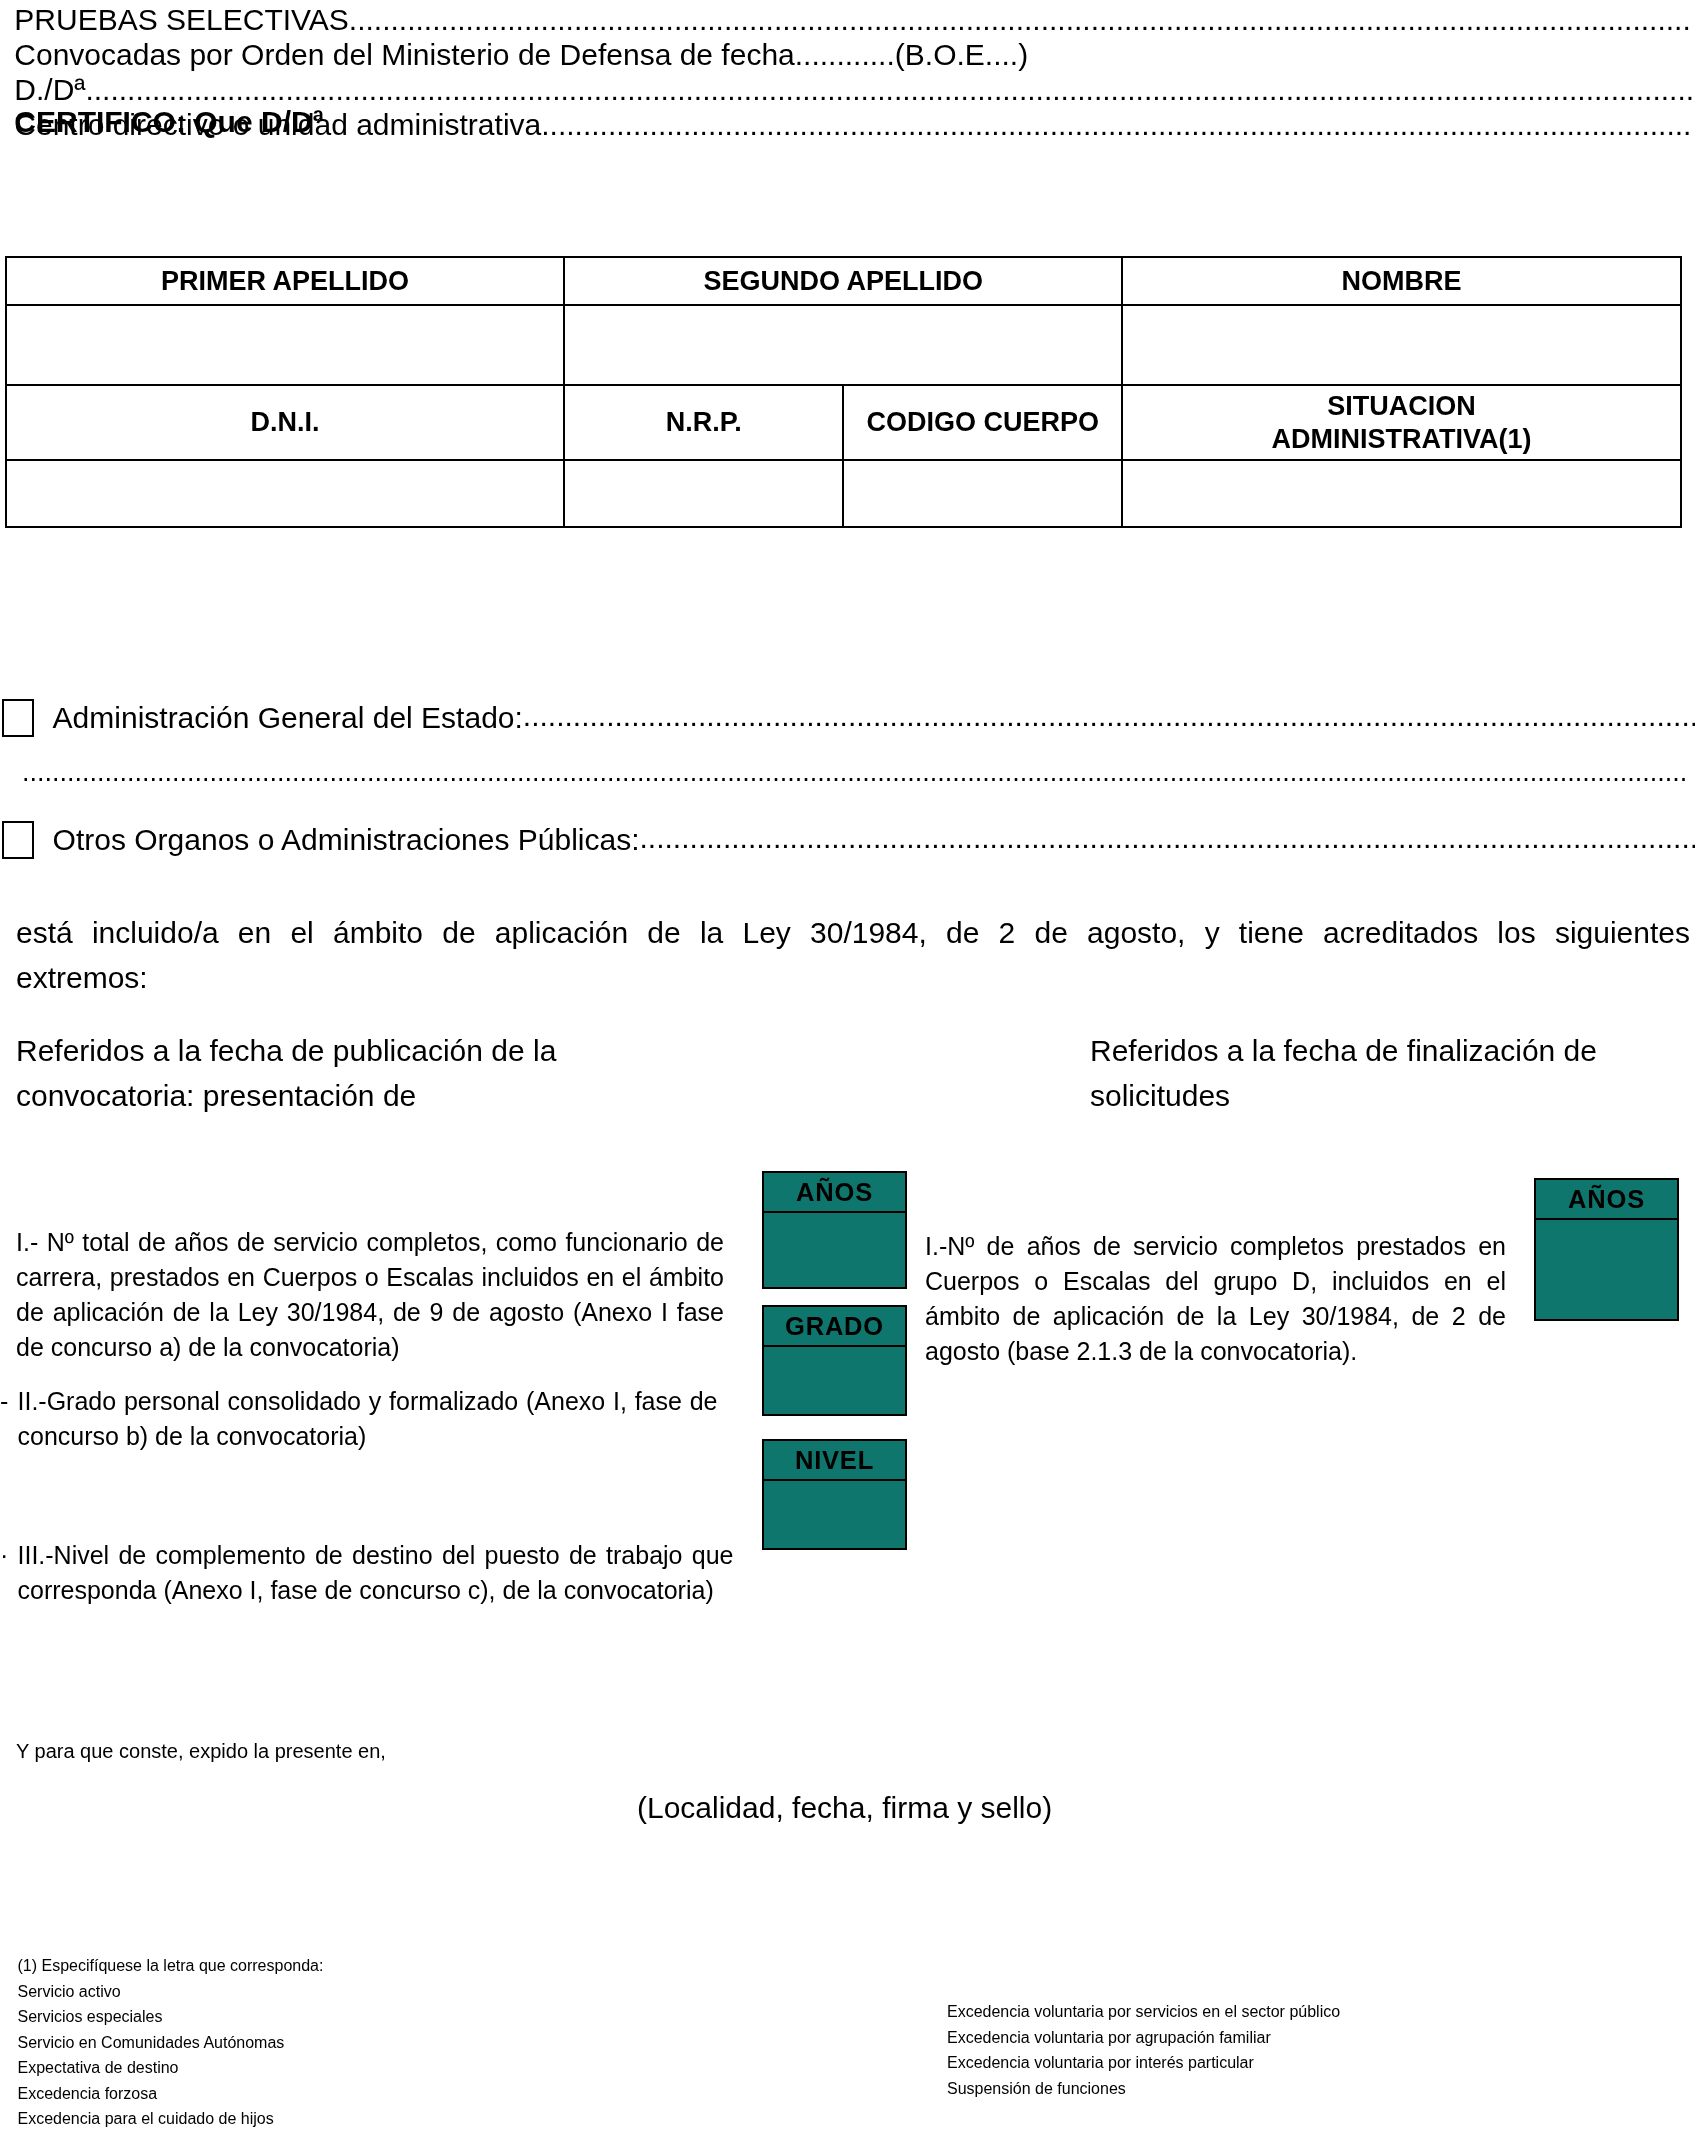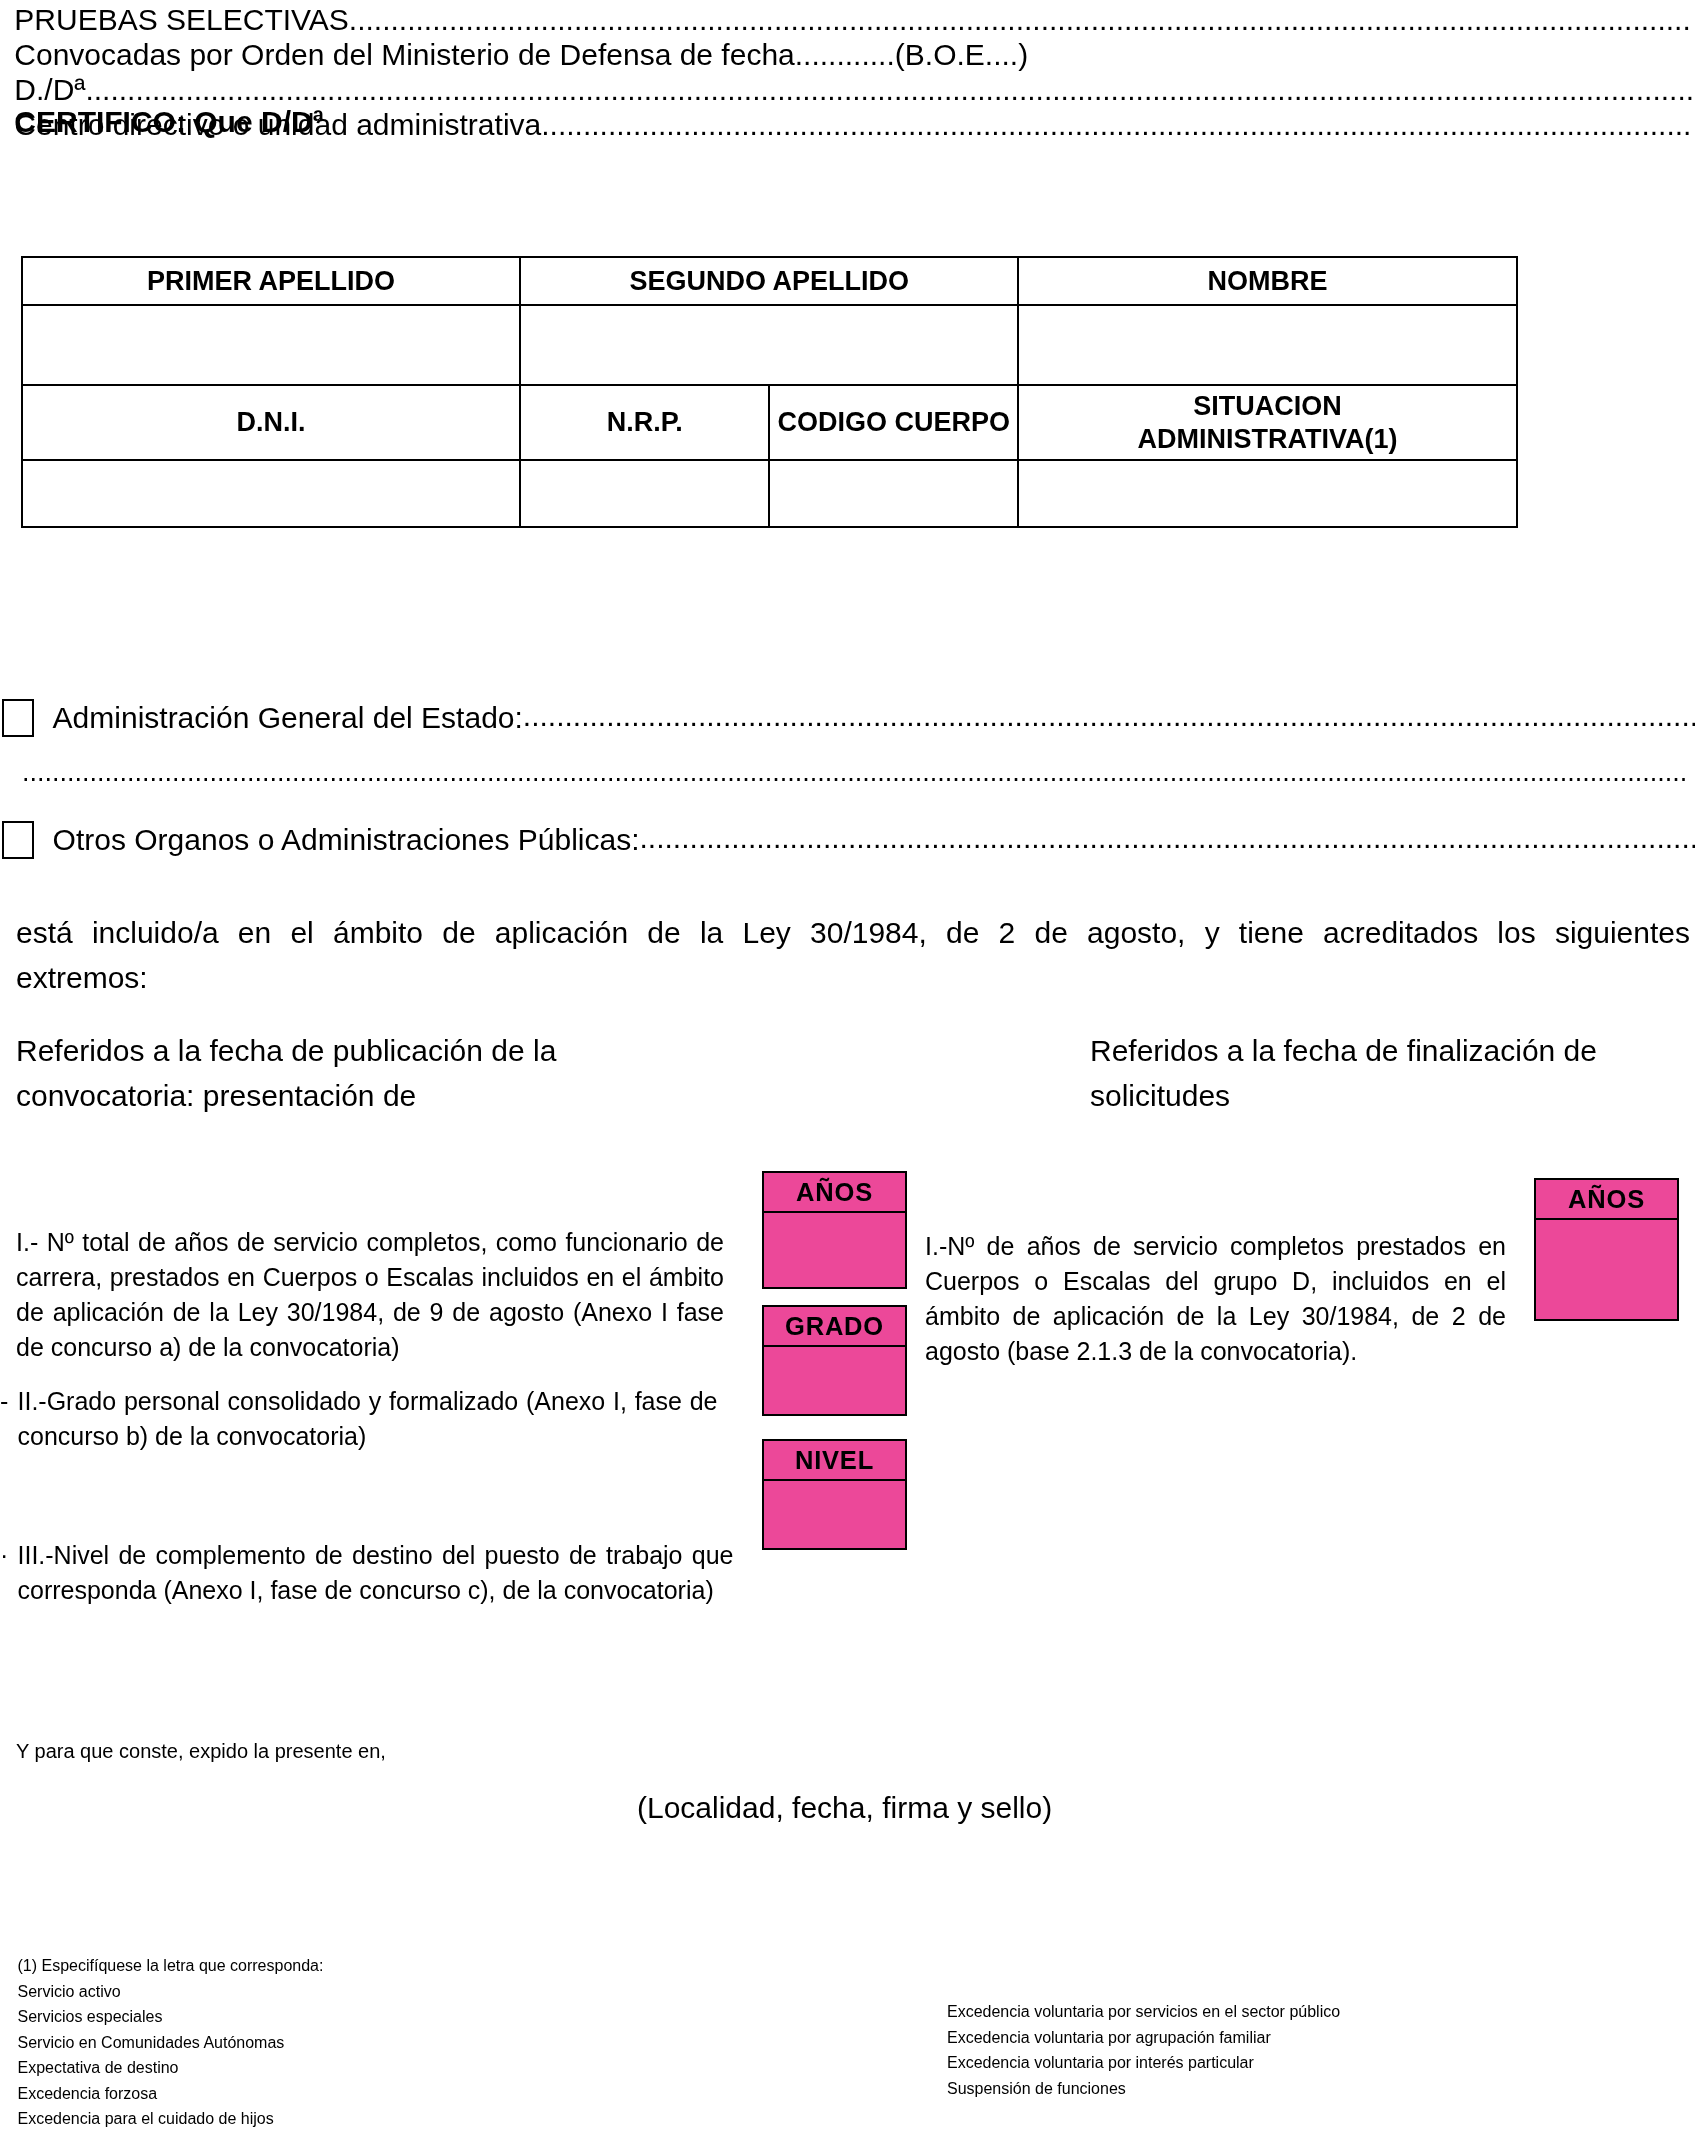--- a/index.html
+++ b/index.html
@@ -63,24 +63,23 @@
     font-size: 30px;
     font-weight: bold;
     line-height: 37px;
   }
 
   
   .dtable {
     position: absolute;
     left: 4.8px;
     top: 256px;
-    width: 1497px;
+    width: 1677px;
     border-collapse: collapse;
     table-layout: fixed;
-    margin-left: 16px;
   }
   .dtable td {
     border: 2.4px solid #000;
     font-size: 27px;
     font-weight: bold;
     text-align: center;
     vertical-align: middle;
     padding: 0;
   }
   .dtable tr.hrow td { height: 46px; }
@@ -173,21 +172,21 @@
   .item-1 { left: 16px;  top: 1225px; width: 708px; }
   .item-2 { left: 17.5px;  top: 1384px; width: 700px; }
   .item-3 { left: 17.5px;  top: 1538px; width: 716px; }
   .item-r1 { left: 925px; top: 1229px; width: 581px; }
 
   
   .vbox {
     position: absolute;
     border: 2.4px solid #000;
     box-sizing: border-box;
-    background: #ec4899;
+    background: #0f766e;
   }
   .vbox .vcap {
     height: 38px;
     border-bottom: 2.4px solid #000;
     font-size: 25.5px;
     font-weight: bold;
     line-height: 38px;
     text-align: center;
     letter-spacing: 0.8px;
   }

